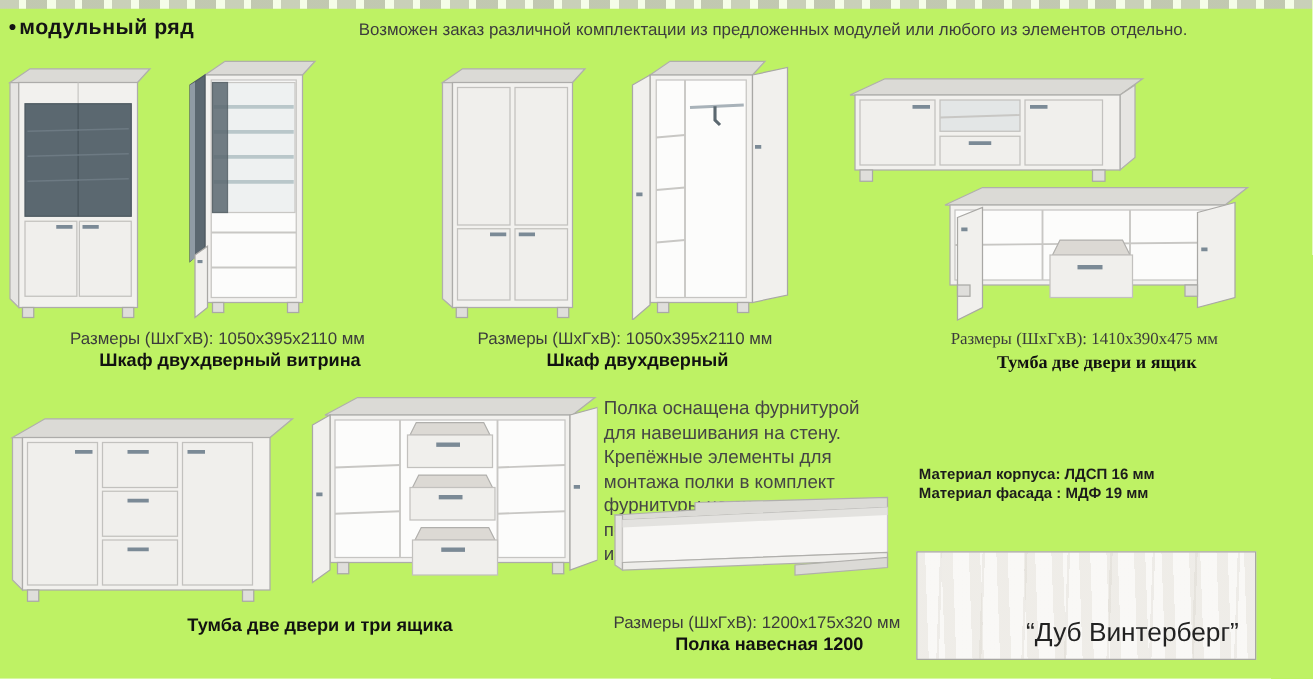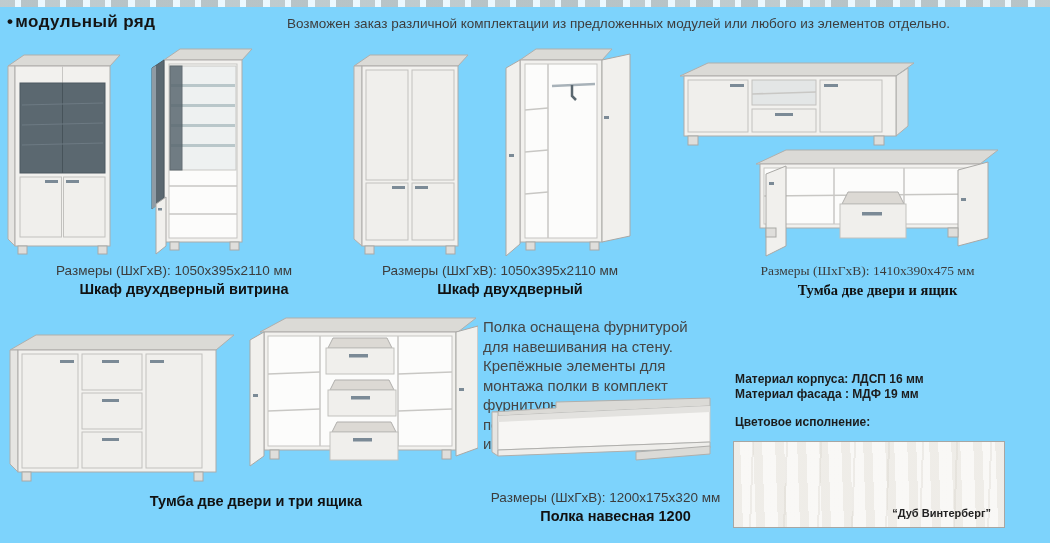--- a/index.html
+++ b/index.html
@@ -1,17 +1,17 @@
 <!DOCTYPE html>
 <html><head>
 <meta charset="utf-8">
 <style>
   html,body{margin:0;padding:0;background:#fff;}
   body{font-family:"Liberation Sans",sans-serif;}
-  .page{position:relative;width:1050px;height:543px;background:#7dd3fc;overflow:hidden;}
+  .page{position:relative;width:1050px;height:543px;background:#bef264;overflow:hidden;}
 
   .top-strip{position:absolute;left:0;top:0;width:1050px;height:7px;
     background:repeating-linear-gradient(90deg,#cbcac7 0 15px,#ffffff 15px 21px,#c2c1be 21px 38px,#ffffff 38px 45px);
     opacity:.85;}
 
   .heading{position:absolute;left:7px;top:12px;font-size:17px;font-weight:bold;color:#141414;letter-spacing:.4px;white-space:nowrap;}
   .heading .bullet{margin-right:2px;}
   .intro{position:absolute;left:287px;top:16px;font-size:13.5px;color:#3d3d3d;white-space:nowrap;}
 
   .fig{position:absolute;margin:0;padding:0;}
@@ -24,21 +24,21 @@
   .note{position:absolute;left:483px;top:317px;width:220px;font-size:15px;line-height:1.3;color:#454545;}
 
   .materials{position:absolute;left:735px;top:372px;font-size:12px;font-weight:bold;color:#1c1c1c;line-height:1.25;}
   .materials .finish{margin-top:13px;}
 
   .swatch{position:absolute;left:733px;top:441px;width:272px;height:87px;
     background:#f3f2ef;border:1px solid #a7a6a3;box-sizing:border-box;
     background-image:
       repeating-linear-gradient(92deg, rgba(255,255,255,0) 0 18px, rgba(208,203,194,.28) 18px 20px, rgba(255,255,255,0) 20px 34px),
       repeating-linear-gradient(88deg, rgba(235,232,226,.55) 0 9px, rgba(250,249,247,.85) 9px 22px);}
-  .swatch-label{position:absolute;right:13px;bottom:8px;font-size:11px;font-weight:bold;color:#222222;}
+  .swatch-label{position:absolute;right:13px;bottom:8px;font-size:21px;font-weight:normal;color:#222222;}
 
   
   .top{fill:#dbdad6;stroke:#b0afac;stroke-width:1;}
   .side{fill:#e6e5e2;stroke:#b0afac;stroke-width:1;}
   .front{fill:#f2f1ee;stroke:#adacaa;stroke-width:1;}
   .front2{fill:#eeedea;stroke:#b0afac;stroke-width:1;}
   .interior{fill:#fcfcfb;stroke:#c6c5c2;stroke-width:1;}
   .door{fill:#f0efec;stroke:#c2c1be;stroke-width:1;}
   .door2{fill:#f1f0ed;stroke:#a9a8a5;stroke-width:1;}
   .glass{fill:#5b6870;stroke:#4d5960;stroke-width:1;}
@@ -259,20 +259,19 @@
     <div class="pname">Тумба две двери и три ящика</div>
   </div>
   <div class="caption" style="left:473px;top:490px;width:265px;">
     <div class="dims">Размеры (ШхГхВ): 1200х175х320 мм</div>
     <div class="pname">Полка навесная 1200</div>
   </div>
 
   <div class="materials">
     <div>Материал корпуса: ЛДСП 16 мм</div>
     <div>Материал фасада : МДФ 19 мм</div>
-    <div class="finish">Цветовое исполнение:</div>
   </div>
 
   <div class="swatch">
     <span class="swatch-label">“Дуб Винтерберг”</span>
   </div>
 
 </div>
 
 </body></html>

